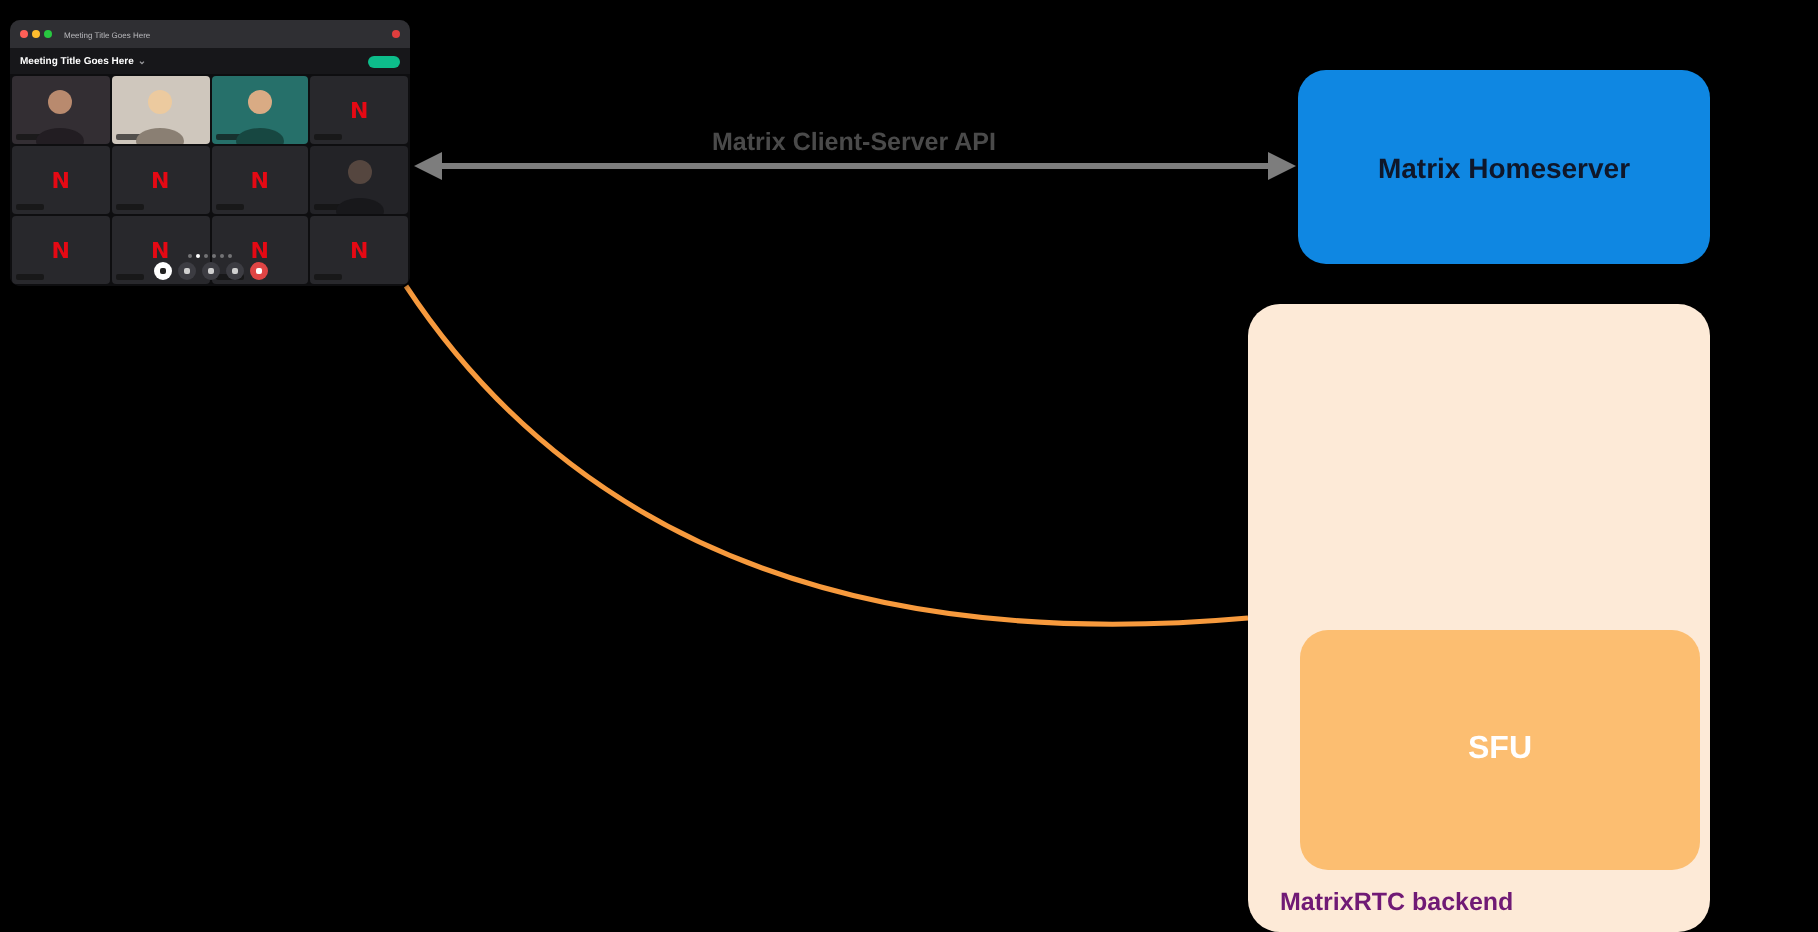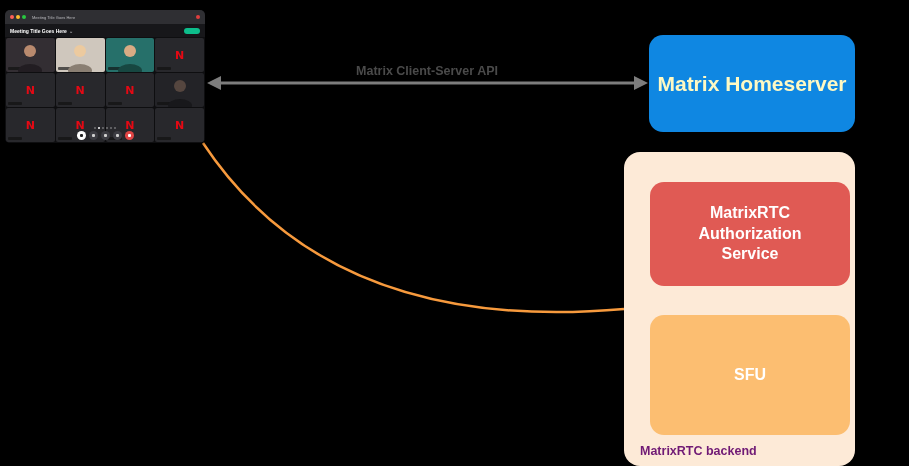--- a/index.html
+++ b/index.html
@@ -7,21 +7,21 @@
           font-family:"Liberation Sans",sans-serif;}
   .connectors{position:absolute;left:0;top:0;width:909px;height:466px;}
 
   
   .arrow-label{position:absolute;left:427px;top:64px;transform:translateX(-50%);
 exact               color:#4a4a4a;font-size:12.5px;font-weight:bold;white-space:nowrap;}
 
   
   .homeserver{position:absolute;left:649px;top:35px;width:206px;height:97px;border-radius:14px;
               background:#0f87e2;display:flex;align-items:center;justify-content:center;}
-  .homeserver span{color:#fef9c3;font-weight:bold;font-size:21px;}
+  .homeserver span{color:#0f172a;font-weight:bold;font-size:14px;}
 
   
   .backend{position:absolute;left:624px;top:152px;width:231px;height:314px;border-radius:16px;
            background:#fdead7;}
   .svc{position:absolute;left:26px;width:200px;border-radius:14px;display:flex;align-items:center;
        justify-content:center;text-align:center;}
   .svc span{color:#fff;font-weight:bold;font-size:16px;line-height:1.3;padding:0 28px;}
   .svc.auth{top:30px;height:104px;background:#e05a54;}
   .svc.sfu{top:163px;height:120px;background:#fcbe71;}
   .backend-label{position:absolute;left:16px;bottom:8px;color:#a9a9a9;font-weight:bold;font-size:12.5px;}
@@ -81,23 +81,20 @@
     <path d="M 203 143 Q 330 335 624 309" fill="none" stroke-width="2.5" stroke="#f79a3d"></path>
   </svg>
 
   <div class="arrow-label" style="color: rgb(74, 74, 74);">Matrix Client-Server API</div>
 
   <div class="homeserver" style="background: rgb(15, 135, 226);">
     <span>Matrix Homeserver</span>
   </div>
 
   <div class="backend" style="background: rgb(253, 234, 215);">
-    <div class="svc auth" style="background: rgb(224, 90, 84);">
-      <span>MatrixRTC Authorization Service</span>
-    </div>
     <div class="svc sfu" style="background: rgb(252, 190, 113);">
       <span>SFU</span>
     </div>
     <div class="backend-label" style="color: #701a75;">MatrixRTC backend</div>
   </div>
 
   <div class="window">
     <div class="titlebar">
       <span class="tl red"></span>
       <span class="tl yellow"></span>

